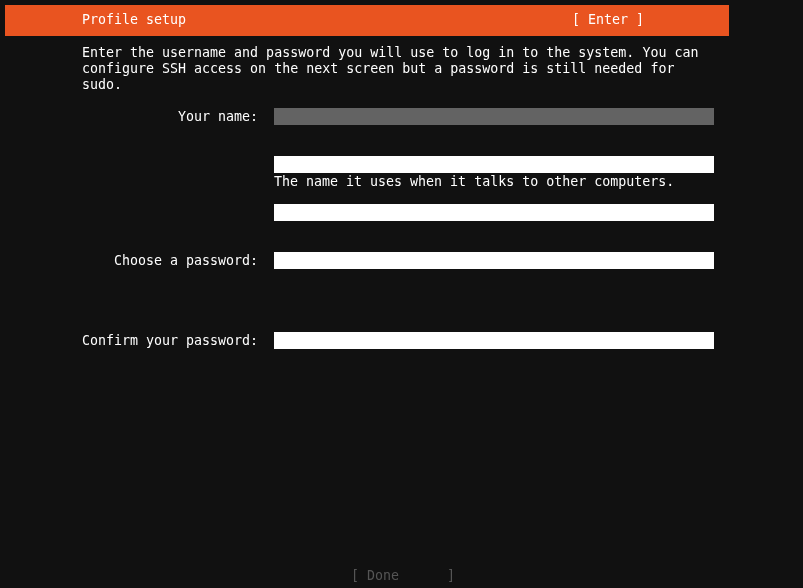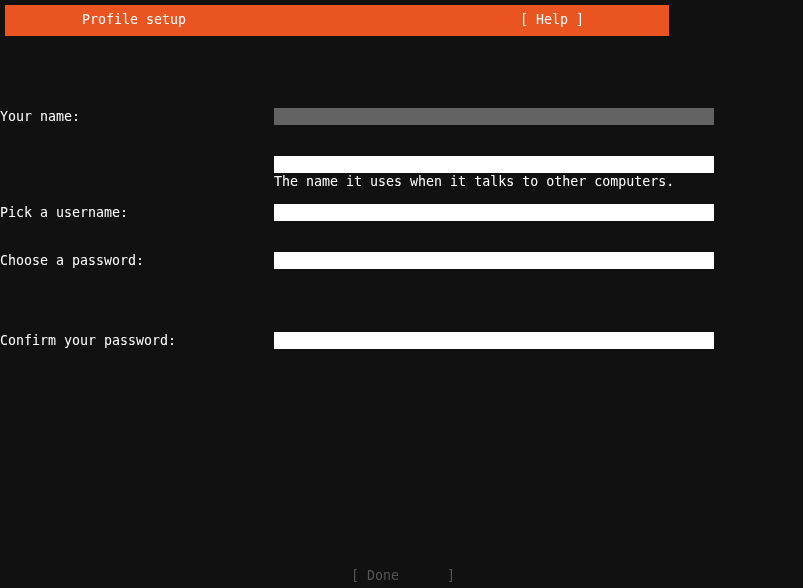--- a/index.html
+++ b/index.html
@@ -15,33 +15,33 @@
     position:relative;
     width:803px;height:588px;
     background:var(--bg);
     color:var(--text);
     font-family:"DejaVu Sans Mono","Liberation Mono",monospace;
     font-size:13.3px;
     line-height:16px;
     overflow:hidden;
   }
   .header{
-    position:absolute;left:5px;top:5px;width:664px;height:31px;
+    position:absolute;left:5px;top:5px;width:724px;height:31px;
     background:var(--accent);
   }
   .title{position:absolute;left:77px;top:7px;white-space:pre;}
   .help{position:absolute;right:85px;top:7px;white-space:pre;cursor:pointer;}
   .intro{position:absolute;left:82px;top:45px;white-space:pre;}
   .row{position:absolute;left:0;width:803px;height:17px;}
   .row-0{top:108px;}
   .row-1{top:156px;}
   .row-2{top:204px;}
   .row-3{top:252px;}
   .row-4{top:300px;margin-top:32px;}
-  .lbl{position:absolute;left:0;top:1px;width:258px;white-space:pre;}
+  .lbl{position:absolute;left:0;top:1px;width:258px;text-align:right;white-space:pre;}
   .field{
     position:absolute;left:274px;top:0;
     width:440px;height:17px;
     box-sizing:border-box;
     border:none;border-radius:0;margin:0;padding:0 6px;
     background:var(--field-bg);
     font:inherit;color:#111;
     outline:none;display:block;
   }
   .field.focused{background:var(--focused-field-bg);}
@@ -54,36 +54,38 @@
     font:inherit;
   }
 </style>
 </head>
 <body>
 
 <div class="screen">
 
   <div class="header">
     <span class="title">Profile setup</span>
-    <span class="help">[ Help ]</span>
+    <span class="help">[ Enter ]</span>
   </div>
 
+  <div class="intro">Enter the username and password you will use to log in to the system. You can
+configure SSH access on the next screen but a password is still needed for
+sudo.</div>
 
   <div class="row row-0">
     <label class="lbl">Your name:</label>
     <input class="field focused" aria-label="Your name:" style="">
   </div>
 
   <div class="row row-1">
     <input class="field" aria-label="Your server's name:" style="">
   </div>
   <div class="hint">The name it uses when it talks to other computers.</div>
 
   <div class="row row-2">
-    <label class="lbl">Pick a username:</label>
     <input class="field" aria-label="Pick a username:" style="">
   </div>
 
   <div class="row row-3">
     <label class="lbl">Choose a password:</label>
     <input class="field" type="password" aria-label="Choose a password:" style="">
   </div>
 
   <div class="row row-4">
     <label class="lbl">Confirm your password:</label>

